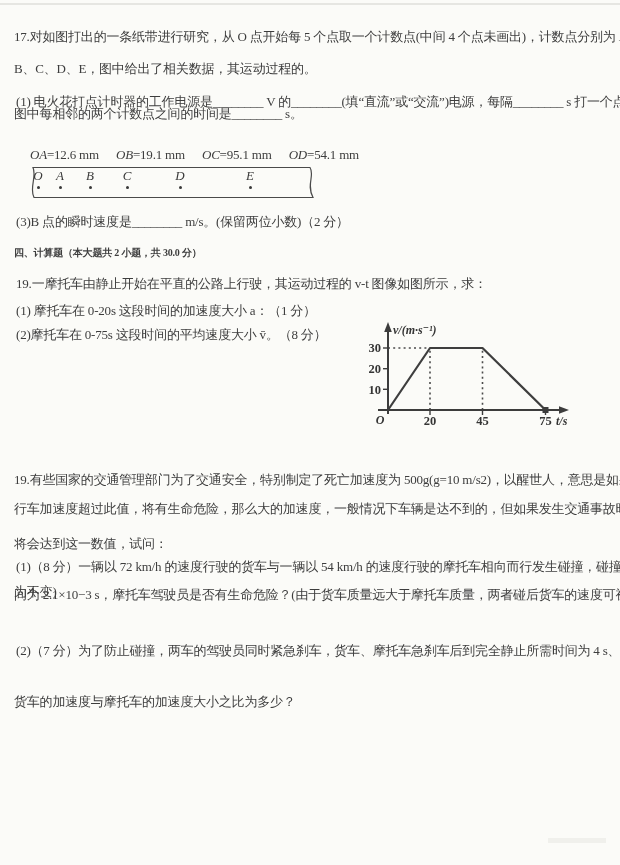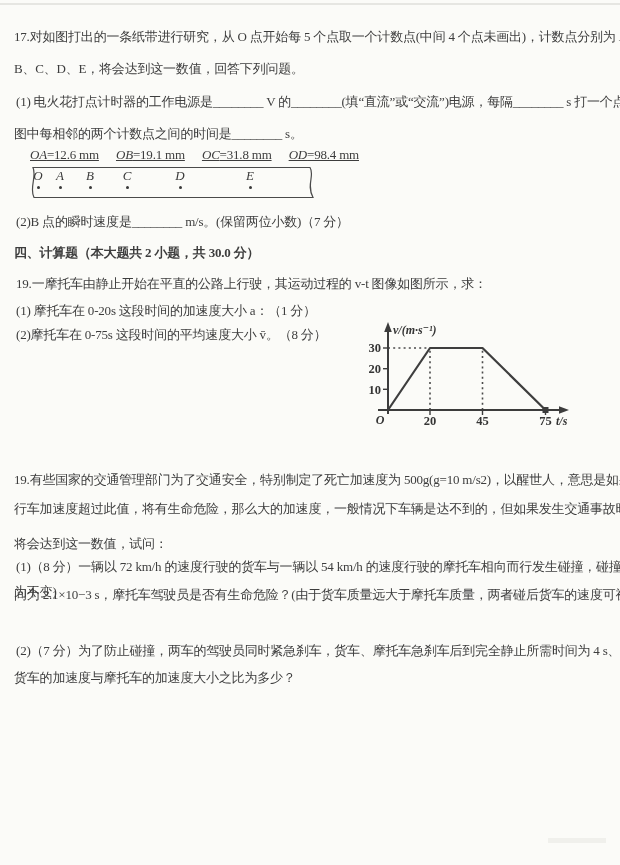--- a/index.html
+++ b/index.html
@@ -4,24 +4,24 @@
 <style>
   html,body{margin:0;padding:0;}
   body{
     width:620px;height:865px;position:relative;overflow:hidden;
     background:#fbfbf8;color:#3d3d3d;
     font-family:"Liberation Serif","DejaVu Serif",serif;
   }
   .scanline{position:absolute;top:3px;left:0;width:100%;height:2px;background:#e6e6e2;}
   .line{position:absolute;left:14px;white-space:nowrap;font-size:13px;letter-spacing:-0.2px;line-height:20px;}
   .indent{left:16px;}
-  .bold{font-weight:bold;font-size:13px;}
+  .bold{font-weight:bold;font-size:10px;}
   
   .meas{left:30px;}
-  .meas-item{margin-right:14px;text-decoration:underline;}
+  .meas-item{margin-right:14px;}
   .mvar{font-style:italic;}
   
   .tape{position:absolute;left:25px;top:166px;width:296px;height:33px;}
   .tape svg{position:absolute;left:0;top:0;}
   .tp{position:absolute;top:3px;width:18px;margin-left:-9px;text-align:center;}
   .tp-label{display:block;font-style:italic;font-size:13px;line-height:13px;color:#3a3a3a;}
   .tp-dot{display:block;width:3px;height:3px;border-radius:50%;background:#383838;margin:4px auto 0;}
   
   .graph{position:absolute;left:356px;top:314px;}
   .graph .axis{stroke:#3c3c3c;stroke-width:2;fill:none;}
@@ -33,29 +33,29 @@
   .graph .axlbl{font-size:12px;font-weight:bold;font-style:italic;}
   .graph .arrow{fill:#3c3c3c;}
   .smudge{position:absolute;left:548px;top:838px;width:58px;height:5px;background:#f0f0ec;}
 </style>
 </head>
 <body>
 
 <div class="scanline"></div>
 
 <div class="line" style="top:27px">17.对如图打出的一条纸带进行研究，从 O 点开始每 5 个点取一个计数点(中间 4 个点未画出)，计数点分别为 A、</div>
-<div class="line" style="top:59px">B、C、D、E，将会达到这一数值，回答下列问题。</div>
+<div class="line" style="top:59px">B、C、D、E，图中给出了相关数据，其运动过程的。</div>
 <div class="line indent" style="top:92px">(1) 电火花打点计时器的工作电源是________ V 的________(填“直流”或“交流”)电源，每隔________ s 打一个点，</div>
-<div class="line" style="top:124px">图中每相邻的两个计数点之间的时间是________ s。</div>
+<div class="line" style="top:104px">图中每相邻的两个计数点之间的时间是________ s。</div>
 
 <div class="line meas" style="top:145px">
   <span class="meas-item"><i class="mvar">OA</i><span>=12.6 mm</span></span>
   <span class="meas-item"><i class="mvar">OB</i><span>=19.1 mm</span></span>
-  <span class="meas-item"><i class="mvar">OC</i><span>=31.8 mm</span></span>
-  <span class="meas-item"><i class="mvar">OD</i><span>=98.4 mm</span></span>
+  <span class="meas-item"><i class="mvar">OC</i><span>=95.1 mm</span></span>
+  <span class="meas-item"><i class="mvar">OD</i><span>=54.1 mm</span></span>
 </div>
 
 <div class="tape">
   <svg width="296" height="33" viewBox="0 0 296 33">
     <path d="M 8 1.5 L 285 1.5 C 290 9 281 19 288 31.5 L 9 31.5 C 4 22 12 11 8 1.5 Z" fill="none" stroke="#4a4a4a" stroke-width="1.2"></path>
   </svg>
   <div class="tp" style="left:13px">
       <span class="tp-label">O</span>
       <span class="tp-dot"></span>
     </div>
@@ -74,21 +74,21 @@
   <div class="tp" style="left:155px">
       <span class="tp-label">D</span>
       <span class="tp-dot"></span>
     </div>
   <div class="tp" style="left:225px">
       <span class="tp-label">E</span>
       <span class="tp-dot"></span>
     </div>
 </div>
 
-<div class="line indent" style="top:212px">(2)B 点的瞬时速度是________ m/s。(保留两位小数)（7 分）</div>
+<div class="line indent" style="top:212px">(3)B 点的瞬时速度是________ m/s。(保留两位小数)（2 分）</div>
 
 <div class="line bold" style="top:243px">四、计算题（本大题共 2 小题，共 30.0 分）</div>
 
 <div class="line indent" style="top:274px">19.一摩托车由静止开始在平直的公路上行驶，其运动过程的 v-t 图像如图所示，求：</div>
 <div class="line indent" style="top:301px">(1) 摩托车在 0-20s 这段时间的加速度大小 a：（1 分）</div>
 <div class="line indent" style="top:325px">(2)摩托车在 0-75s 这段时间的平均速度大小 v̄。（8 分）</div>
 
 <div class="graph">
   <svg width="218" height="122" viewBox="0 0 218 122">
     <g>
@@ -120,15 +120,15 @@
   </svg>
 </div>
 
 <div class="line" style="top:470px">19.有些国家的交通管理部门为了交通安全，特别制定了死亡加速度为 500g(g=10 m/s2)，以醒世人，意思是如果</div>
 <div class="line" style="top:499px">行车加速度超过此值，将有生命危险，那么大的加速度，一般情况下车辆是达不到的，但如果发生交通事故时，</div>
 <div class="line" style="top:534px">将会达到这一数值，试问：</div>
 <div class="line indent" style="top:557px">(1)（8 分）一辆以 72 km/h 的速度行驶的货车与一辆以 54 km/h 的速度行驶的摩托车相向而行发生碰撞，碰撞时</div>
 <div class="line" style="top:585px">间为 2.1×10−3 s，摩托车驾驶员是否有生命危险？(由于货车质量远大于摩托车质量，两者碰后货车的速度可视</div>
 <div class="line" style="top:582px">为不变)</div>
 <div class="line indent" style="top:641px">(2)（7 分）为了防止碰撞，两车的驾驶员同时紧急刹车，货车、摩托车急刹车后到完全静止所需时间为 4 s、3 s,</div>
-<div class="line" style="top:668px">货车的加速度与摩托车的加速度大小之比为多少？</div>
+<div class="line" style="top:692px">货车的加速度与摩托车的加速度大小之比为多少？</div>
 
 <div class="smudge"></div>
 
 </body></html>

